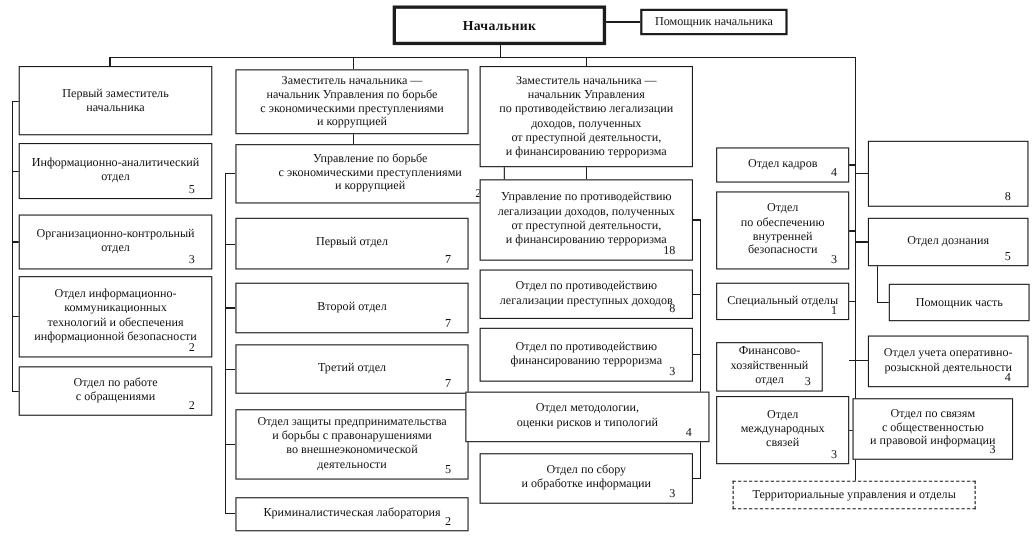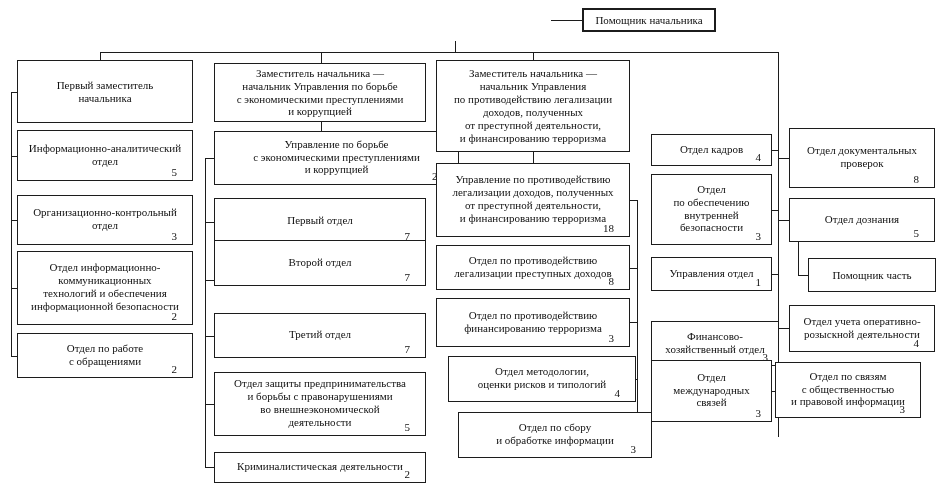--- a/index.html
+++ b/index.html
@@ -32,20 +32,23 @@
              M321 122 V131 M533 152 V163
              M17 92 H11 V356 M11 156 H17 M11 220 H17 M11 288 H17 M11 356 H17
              M214 158 H205 V467 M205 222 H214 M205 280 H214 M205 336 H214 M205 404 H214 M205 467 H214
              M630 200 H637 V435 M637 268 H630 M637 322 H630 M637 379 H630 M637 435 H630
              M778 52 V437
              M772 150 H778 M772 210 H778 M772 274 H778 M772 328 H778 M772 391 H778
              M778 158 H789 M778 220 H789 M778 328 H789 M778 390 H789
              M798 242 V275 H808" fill="none" stroke="#1c1c1c" stroke-width="1" shape-rendering="crispEdges"></path>
   </svg>
 
+  <div class="box root-box" style="left:357px;top:5px;width:194px;height:36px">
+    <span class="lbl">Начальник</span>
+  </div>
   <div class="box assistant-box" style="left:582px;top:8px;width:134px;height:24px">
     <span class="lbl">Помощник начальника</span>
   </div>
 
   <div class="box" style="left:17px;top:60px;width:176px;height:63px">
     <span class="lbl">Первый заместитель
 начальника</span>
   </div>
   <div class="box num-box" style="left:17px;top:130px;width:176px;height:51px">
     <span class="lbl">Информационно-аналитический
@@ -79,37 +82,37 @@
   <div class="box num-box" style="left:214px;top:131px;width:245px;height:54px">
     <span class="lbl">Управление по борьбе
 с экономическими преступлениями
 и коррупцией</span>
     <span class="num">29</span>
   </div>
   <div class="box num-box" style="left:214px;top:198px;width:212px;height:47px">
     <span class="lbl">Первый отдел</span>
     <span class="num">7</span>
   </div>
-  <div class="box num-box" style="left:214px;top:240px;width:212px;height:46px">
+  <div class="box num-box" style="left:214px;top:257px;width:212px;height:46px">
     <span class="lbl">Второй отдел</span>
     <span class="num">7</span>
   </div>
   <div class="box num-box" style="left:214px;top:313px;width:212px;height:45px">
     <span class="lbl">Третий отдел</span>
     <span class="num">7</span>
   </div>
   <div class="box num-box" style="left:214px;top:372px;width:212px;height:64px">
     <span class="lbl">Отдел защиты предпринимательства
 и борьбы с правонарушениями
 во внешнеэкономической
 деятельности</span>
     <span class="num">5</span>
   </div>
   <div class="box num-box" style="left:214px;top:452px;width:212px;height:31px">
-    <span class="lbl">Криминалистическая деятельности</span>
+    <span class="lbl">Криминалистическая лаборатория</span>
     <span class="num">2</span>
   </div>
 
   <div class="box" style="left:436px;top:60px;width:194px;height:92px">
     <span class="lbl">Заместитель начальника —
 начальник Управления
 по противодействию легализации
 доходов, полученных
 от преступной деятельности,
 и финансированию терроризма</span>
@@ -124,61 +127,59 @@
   <div class="box num-box" style="left:436px;top:245px;width:194px;height:45px">
     <span class="lbl">Отдел по противодействию
 легализации преступных доходов</span>
     <span class="num">8</span>
   </div>
   <div class="box num-box" style="left:436px;top:298px;width:194px;height:49px">
     <span class="lbl">Отдел по противодействию
 финансированию терроризма</span>
     <span class="num">3</span>
   </div>
-  <div class="box num-box" style="left:448px;top:356px;width:188px;height:46px">
+  <div class="box num-box" style="left:423px;top:356px;width:222px;height:46px">
     <span class="lbl">Отдел методологии,
 оценки рисков и типологий</span>
     <span class="num">4</span>
   </div>
-  <div class="box num-box" style="left:458px;top:412px;width:194px;height:46px">
+  <div class="box num-box" style="left:436px;top:412px;width:194px;height:46px">
     <span class="lbl">Отдел по сбору
 и обработке информации</span>
     <span class="num">3</span>
   </div>
 
   <div class="box num-box" style="left:651px;top:134px;width:121px;height:32px">
     <span class="lbl">Отдел кадров</span>
     <span class="num" style="right:10px">4</span>
   </div>
   <div class="box num-box" style="left:651px;top:174px;width:121px;height:71px">
     <span class="lbl">Отдел
 по обеспечению
 внутренней
 безопасности</span>
     <span class="num" style="right:10px">3</span>
   </div>
   <div class="box num-box" style="left:651px;top:257px;width:121px;height:34px">
-    <span class="lbl">Управления отдел</span>
+    <span class="lbl">Специальный отделы</span>
     <span class="num" style="right:10px">1</span>
   </div>
-  <div class="box num-box" style="left:651px;top:321px;width:128px;height:45px">
+  <div class="box num-box" style="left:651px;top:311px;width:97px;height:45px">
     <span class="lbl">Финансово-
 хозяйственный отдел</span>
     <span class="num" style="right:10px">3</span>
   </div>
   <div class="box num-box" style="left:651px;top:360px;width:121px;height:62px">
     <span class="lbl">Отдел
 международных
 связей</span>
     <span class="num" style="right:10px">3</span>
   </div>
 
   <div class="box num-box" style="left:789px;top:128px;width:146px;height:60px">
-    <span class="lbl">Отдел документальных
-проверок</span>
     <span class="num">8</span>
   </div>
   <div class="box num-box" style="left:789px;top:198px;width:146px;height:44px">
     <span class="lbl">Отдел дознания</span>
     <span class="num">5</span>
   </div>
   <div class="box" style="left:808px;top:258px;width:128px;height:34px">
     <span class="lbl">Помощник часть</span>
   </div>
   <div class="box num-box" style="left:789px;top:305px;width:146px;height:47px">
@@ -186,14 +187,17 @@
 розыскной деятельности</span>
     <span class="num">4</span>
   </div>
   <div class="box num-box" style="left:775px;top:362px;width:146px;height:56px">
     <span class="lbl">Отдел по связям
 с общественностью
 и правовой информации</span>
     <span class="num">3</span>
   </div>
 
+  <div class="box dashed-box" style="left:666px;top:437px;width:221px;height:26px">
+    <span class="lbl">Территориальные управления и отделы</span>
+  </div>
 
 </div>
 
 </body></html>

